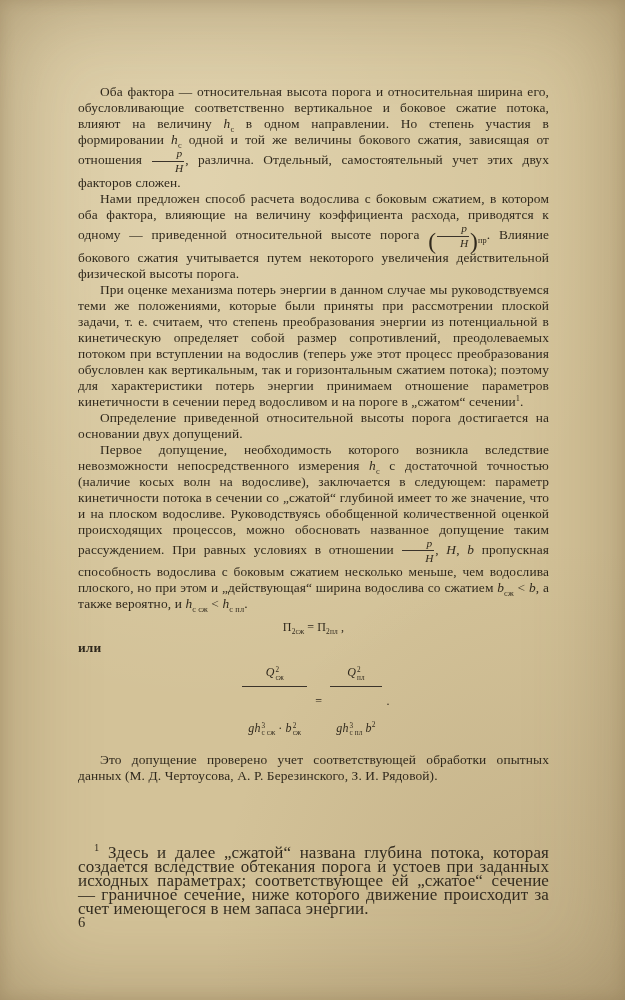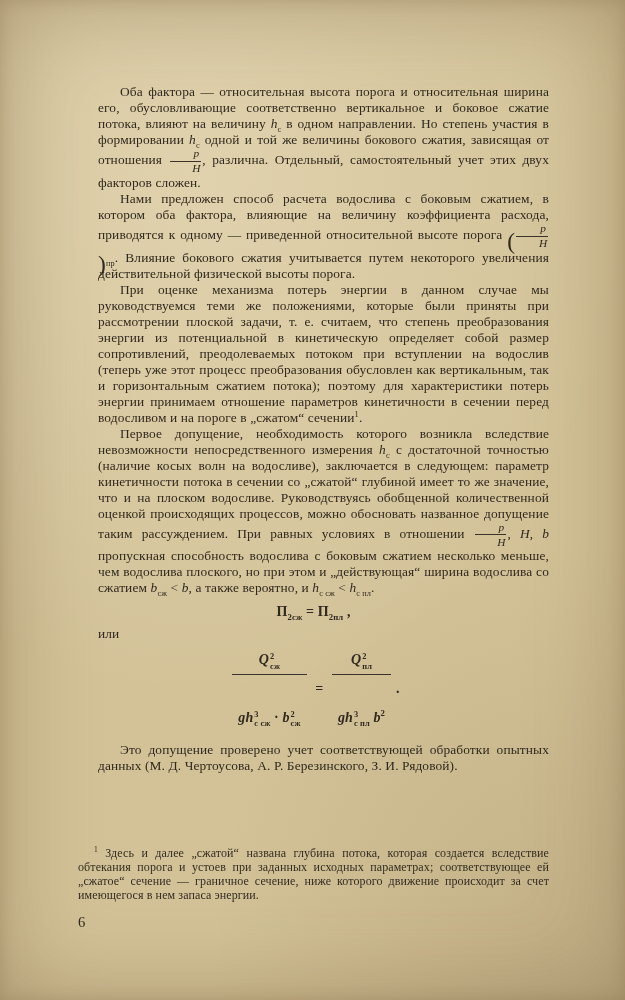--- a/index.html
+++ b/index.html
@@ -17,57 +17,58 @@
       radial-gradient(ellipse 90% 70% at 88% 96%, rgba(112,86,50,0.16), transparent 60%),
       #d3c298;
     box-shadow: inset 0 0 95px rgba(100,75,42,0.38), inset 0 0 16px rgba(100,75,42,0.20);
     color:#30291d;
   }
   .body-text{
     position:absolute; top:84px; left:78px; width:471px;
     font-size:13.4px; line-height:16px;
     text-align:justify; letter-spacing:0.12px;
   }
-  .para{ text-indent:22px;margin-left:20px; }
-  .para.noindent{ text-indent:0; }
+  .para{ text-indent:22px; }
+  .para.noindent{ text-indent:0;font-weight:bold; }
   sub,sup{ font-size:0.62em; line-height:0; }
   i{ font-style:italic; }
   
   .frac{ display:inline-block; text-align:center; line-height:1; vertical-align:-0.7em; margin:0 1px; }
   .frac .fnum{ display:block; border-bottom:1px solid #3a332a; padding:0 2px 1.5px; }
   .frac .fden{ display:block; padding-top:1.5px; }
   .ifrac{ font-size:0.85em; }
   .bigp{ font-size:1.75em; vertical-align:-0.42em; line-height:0; }
   .ss{ display:inline-block; font-size:0.60em; line-height:1.1; text-align:left; vertical-align:-0.5em; margin-left:1px; }
   .ss sup,.ss sub{ display:block; font-size:1em; line-height:1.1; }
-  .formula{ text-align:center; font-size:14px; line-height:1; margin:9px 0 7px;font-weight:bold; }
+  .formula{ text-align:center; font-size:12px; line-height:1; margin:9px 0 7px; }
   .formula .dfrac{ vertical-align:middle; margin:0 5px; }
   .dfrac .fnum{ padding:0 6px 3px; }
   .dfrac .fden{ padding:3px 6px 0;margin-top:32px; }
   .formula-q{ margin:10px 0 14px; }
   .footnote{
     position:absolute; top:846px; left:78px; width:471px;
-    font-size:12px; line-height:14px;
+    font-size:17px; line-height:14px;
     text-align:justify; text-indent:16px; letter-spacing:0.1px;
     color:#332c20;
   }
   .page-number{
     position:absolute; top:914px; left:78px;
     font-size:14.5px; color:#30291d;
   }
 </style>
 </head>
 <body>
 
 <div class="page">
 
   <div class="body-text">
     <p class="para">Оба фактора — относительная высота порога и относительная ширина его, обусловливающие соответственно вертикальное и боковое сжатие потока, влияют на величину <i>h</i><sub>c</sub> в одном направлении. Но степень участия в формировании <i>h</i><sub>c</sub> одной и той же величины бокового сжатия, зависящая от отношения <span class="frac ifrac"><span class="fnum"><i>p</i></span><span class="fden"><i>H</i></span></span>, различна. Отдельный, самостоятельный учет этих двух факторов сложен.</p>
     <p class="para">Нами предложен способ расчета водослива с боковым сжатием, в котором оба фактора, влияющие на величину коэффициента расхода, приводятся к одному — приведенной относительной высоте порога <span class="bigp">(</span><span class="frac ifrac"><span class="fnum"><i>p</i></span><span class="fden"><i>H</i></span></span><span class="bigp">)</span><sub>пр</sub>. Влияние бокового сжатия учитывается путем некоторого увеличения действительной физической высоты порога.</p>
     <p class="para">При оценке механизма потерь энергии в данном случае мы руководствуемся теми же положениями, которые были приняты при рассмотрении плоской задачи, т. е. считаем, что степень преобразования энергии из потенциальной в кинетическую определяет собой размер сопротивлений, преодолеваемых потоком при вступлении на водослив (теперь уже этот процесс преобразования обусловлен как вертикальным, так и горизонтальным сжатием потока); поэтому для характеристики потерь энергии принимаем отношение параметров кинетичности в сечении перед водосливом и на пороге в „сжатом“ сечении<sup>1</sup>.</p>
+    <p class="para">Определение приведенной относительной высоты порога достигается на основании двух допущений.</p>
     <p class="para">Первое допущение, необходимость которого возникла вследствие невозможности непосредственного измерения <i>h</i><sub>c</sub> с достаточной точностью (наличие косых волн на водосливе), заключается в следующем: параметр кинетичности потока в сечении со „сжатой“ глубиной имеет то же значение, что и на плоском водосливе. Руководствуясь обобщенной количественной оценкой происходящих процессов, можно обосновать названное допущение таким рассуждением. При равных условиях в отношении <span class="frac ifrac"><span class="fnum"><i>p</i></span><span class="fden"><i>H</i></span></span>, <i>H</i>, <i>b</i> пропускная способность водослива с боковым сжатием несколько меньше, чем водослива плоского, но при этом и „действующая“ ширина водослива со сжатием <i>b</i><sub>сж</sub> &lt; <i>b</i>, а также вероятно, и <i>h</i><sub>c сж</sub> &lt; <i>h</i><sub>c пл</sub>.</p>
     <div class="formula">П<sub>2сж</sub> = П<sub>2пл</sub> ,</div>
     <p class="para noindent">или</p>
     <div class="formula formula-q"><span class="frac dfrac"><span class="fnum"><i>Q</i><span class="ss"><sup>2</sup><sub>сж</sub></span></span><span class="fden"><i>gh</i><span class="ss"><sup>3</sup><sub>с сж</sub></span> · <i>b</i><span class="ss"><sup>2</sup><sub>сж</sub></span></span></span> = <span class="frac dfrac"><span class="fnum"><i>Q</i><span class="ss"><sup>2</sup><sub>пл</sub></span></span><span class="fden"><i>gh</i><span class="ss"><sup>3</sup><sub>с пл</sub></span> <i>b</i><sup>2</sup></span></span>.</div>
     <p class="para">Это допущение проверено учет соответствующей обработки опытных данных (М. Д. Чертоусова, А. Р. Березинского, З. И. Рядовой).</p>
   </div>
 
   <div class="footnote"><sup>1</sup> Здесь и далее „сжатой“ названа глубина потока, которая создается вследствие обтекания порога и устоев при заданных исходных параметрах; соответствующее ей „сжатое“ сечение — граничное сечение, ниже которого движение происходит за счет имеющегося в нем запаса энергии.</div>
 
   <div class="page-number">6</div>

